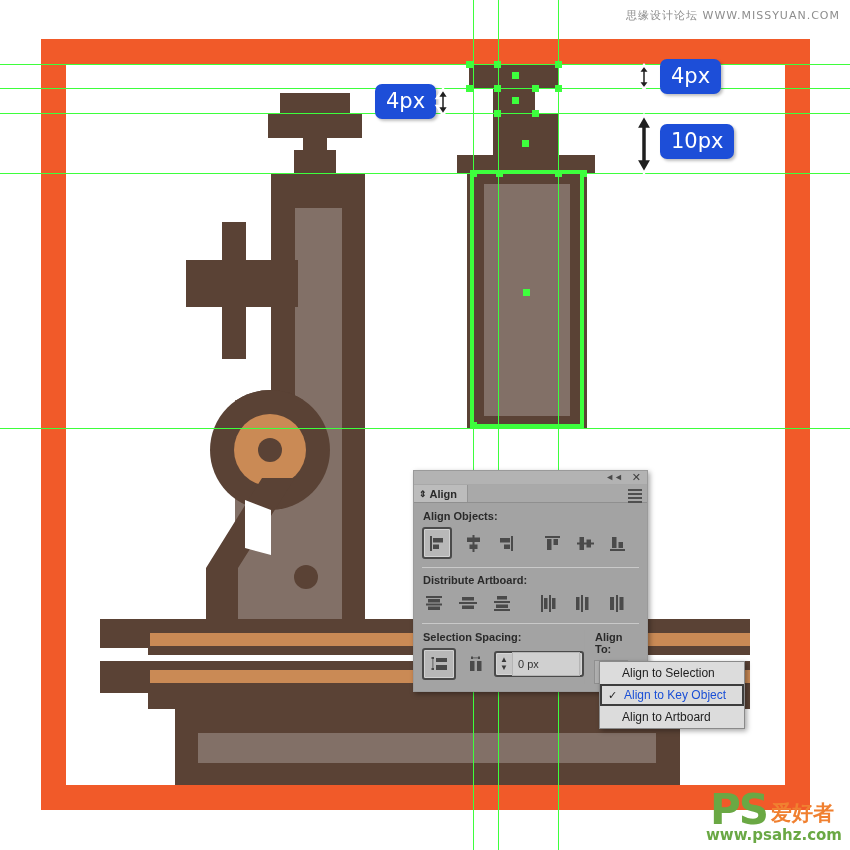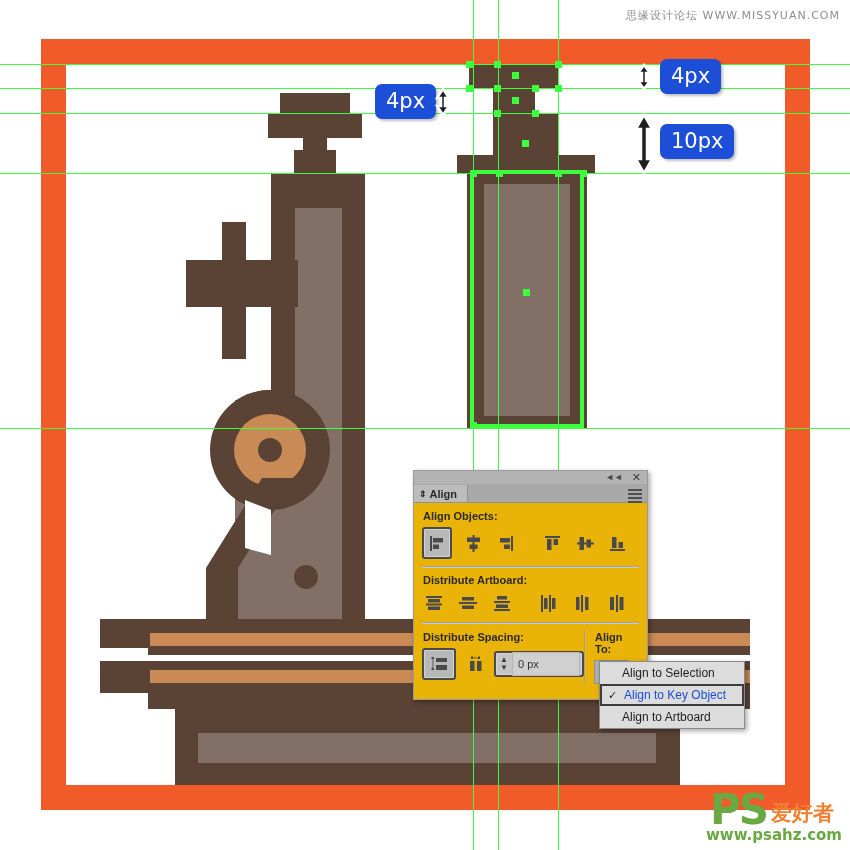--- a/index.html
+++ b/index.html
@@ -99,21 +99,21 @@
     border-bottom:1px solid #8f8f8f;
   }
   .tab-active{
     background:#bcbcbc;height:17px;display:flex;align-items:center;
     padding:0 10px 0 5px;font-size:11px;font-weight:bold;
     border-right:1px solid #949494;
   }
   .tab-caret{font-size:9px;margin-right:3px;}
   .panel-menu{position:absolute;right:5px;top:4px;width:14px;}
   .panel-menu i{display:block;height:2px;background:#4f4f4f;margin-bottom:2px;}
-  .panel-body{padding:6px 8px 15px 8px;background:#eab308;}
+  .panel-body{padding:6px 8px 7px 8px;background:#a3a3a3;}
   .sect-label{font-size:11px;font-weight:bold;margin:1px 0 5px 1px;}
   .icon-row{display:flex;align-items:center;margin-bottom:7px;}
   .ibtn{
     width:26px;height:24px;display:flex;align-items:center;justify-content:center;
     margin-right:10px;position:relative;
   }
   .ibtn.gap{margin-right:24px;}
   .ibtn.sel{
     border:2px solid #4a4a4a;border-radius:3px;background:#b8b8b8;
     box-shadow:inset 0 0 0 1px #d2d2d2;
@@ -394,21 +394,21 @@
             <rect x="8" y="0" width="2" height="17" fill="#4a4a4a"></rect>
             <rect x="11.5" y="2" width="4" height="13" fill="#4a4a4a"></rect>
           </svg>
         </div>
       </div>
 
       <div class="hr"></div>
 
       <div class="split">
         <div class="col-l">
-          <div class="sect-label">Distribute Spacing:</div>
+          <div class="sect-label">Selection Spacing:</div>
           <div class="icon-row" style="margin-bottom:0">
             <div class="ibtn sel" style="margin-right:6px;">
               <svg width="17" height="16" viewBox="0 0 17 16">
                 <rect x="0.5" y="1" width="2.5" height="2" fill="#4a4a4a"></rect>
                 <rect x="1.5" y="1" width="0.8" height="13" fill="#4a4a4a"></rect>
                 <rect x="0.5" y="12" width="2.5" height="2" fill="#4a4a4a"></rect>
                 <rect x="5" y="2" width="11" height="4" fill="#4a4a4a"></rect>
                 <rect x="5" y="9" width="11" height="5" fill="#4a4a4a"></rect>
               </svg>
             </div>

